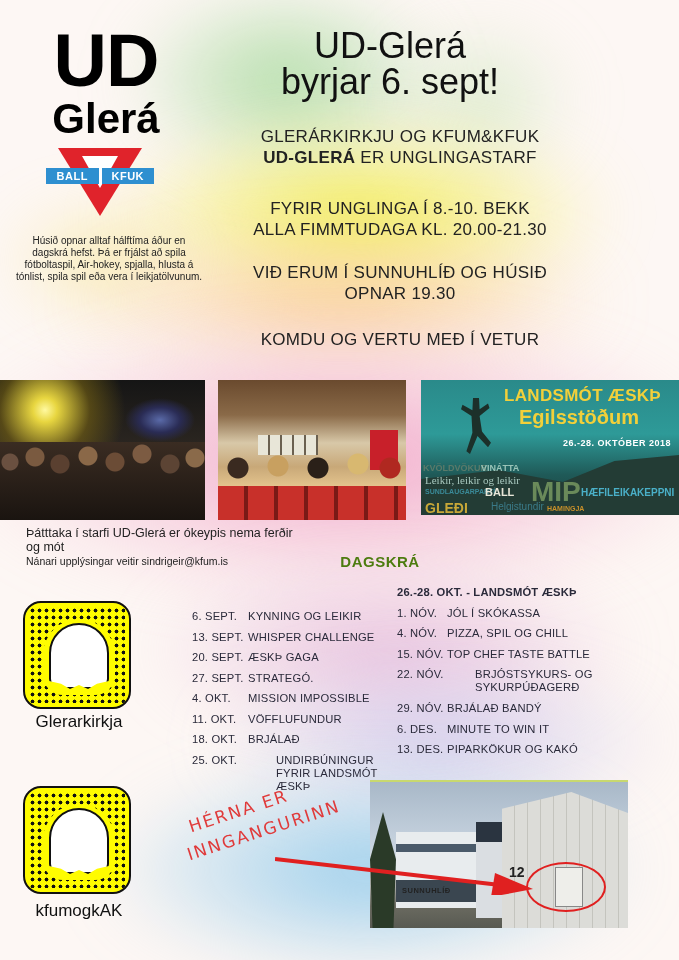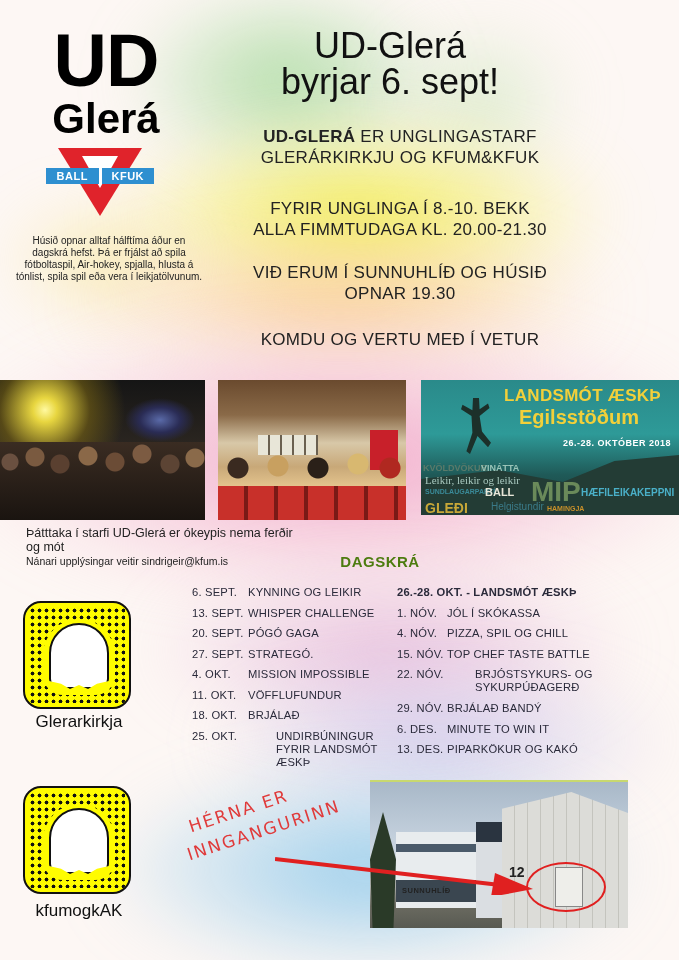--- a/index.html
+++ b/index.html
@@ -72,21 +72,21 @@
   .w8 { left: 4px; top: 120px; color: #c8a838; font-size: 14px; }
   .w9 { left: 58px; top: 121px; color: #3a7a88; font-size: 10px; font-weight: normal; padding-left: 12px; }
   .w10 { left: 126px; top: 125px; color: #c8902a; font-size: 7px; }
 
   .free-text { left: 26px; top: 526px; width: 280px; font-size: 12.5px; line-height: 14px; color: #222; }
   .contact-text { left: 26px; top: 555px; width: 300px; font-size: 10.5px; line-height: 12px; color: #222; }
 
   
   .dagskra-title { left: 300px; top: 553px; width: 160px; text-align: center; font-weight: bold; font-size: 15px; color: #4d7c0f; letter-spacing: 0.5px; }
   .sched { font-size: 11.2px; color: #2a2a3a; }
-  .sched-col1 { left: 192px; top: 586px; width: 190px; }
+  .sched-col1 { left: 192px; top: 610px; width: 190px; }
   .sched-col2 { left: 397px; top: 586px; width: 200px; }
   .sched-row { display: flex; height: 20.5px; line-height: 13px; letter-spacing: 0.2px; }
   .sched-row .d1 { width: 56px; flex: none; }
   .sched-row .d2 { width: 50px; flex: none; }
   .sched-row .ev { flex: 1; }
   .sched-row.two { height: 34px; gap: 28px; }
   .sched-row.highlight { font-weight: bold; }
 
   
   .snap { position: absolute; z-index: 1; width: 108px; height: 108px; background: #fffc00; border: 2px solid #111; border-radius: 18px; overflow: hidden; }
@@ -144,22 +144,22 @@
   </div>
 </div>
 <div class="layer intro-text">Húsið opnar alltaf hálftíma áður en dagskrá hefst. Þá er frjálst að spila fótboltaspil, Air-hokey, spjalla, hlusta á tónlist, spila spil eða vera í leikjatölvunum.</div>
 
 <div class="layer headline">
   <div>UD-Glerá</div>
   <div>byrjar 6. sept!</div>
 </div>
 
 <div class="layer info info1">
+  <div>GLERÁRKIRKJU OG KFUM&amp;KFUK</div>
   <div><b>UD-GLERÁ</b><span> ER UNGLINGASTARF</span></div>
-  <div>GLERÁRKIRKJU OG KFUM&amp;KFUK</div>
 </div>
 <div class="layer info info2">
   <div>FYRIR UNGLINGA Í 8.-10. BEKK</div>
   <div>ALLA FIMMTUDAGA KL. 20.00-21.30</div>
 </div>
 <div class="layer info info3">
   <div>VIÐ ERUM Í SUNNUHLÍÐ OG HÚSIÐ</div>
   <div>OPNAR 19.30</div>
 </div>
 <div class="layer info info4">KOMDU OG VERTU MEÐ Í VETUR</div>
@@ -200,21 +200,21 @@
   <div class="sched-row">
       <span class="d1">6. SEPT.</span>
       <span class="ev">KYNNING OG LEIKIR</span>
     </div>
   <div class="sched-row">
       <span class="d1">13. SEPT.</span>
       <span class="ev">WHISPER CHALLENGE</span>
     </div>
   <div class="sched-row">
       <span class="d1">20. SEPT.</span>
-      <span class="ev">PÓGÓ GAGA</span>
+      <span class="ev">ÆSKÞ GAGA</span>
     </div>
   <div class="sched-row">
       <span class="d1">27. SEPT.</span>
       <span class="ev">STRATEGÓ.</span>
     </div>
   <div class="sched-row">
       <span class="d1">4. OKT.</span>
       <span class="ev">MISSION IMPOSSIBLE</span>
     </div>
   <div class="sched-row">

